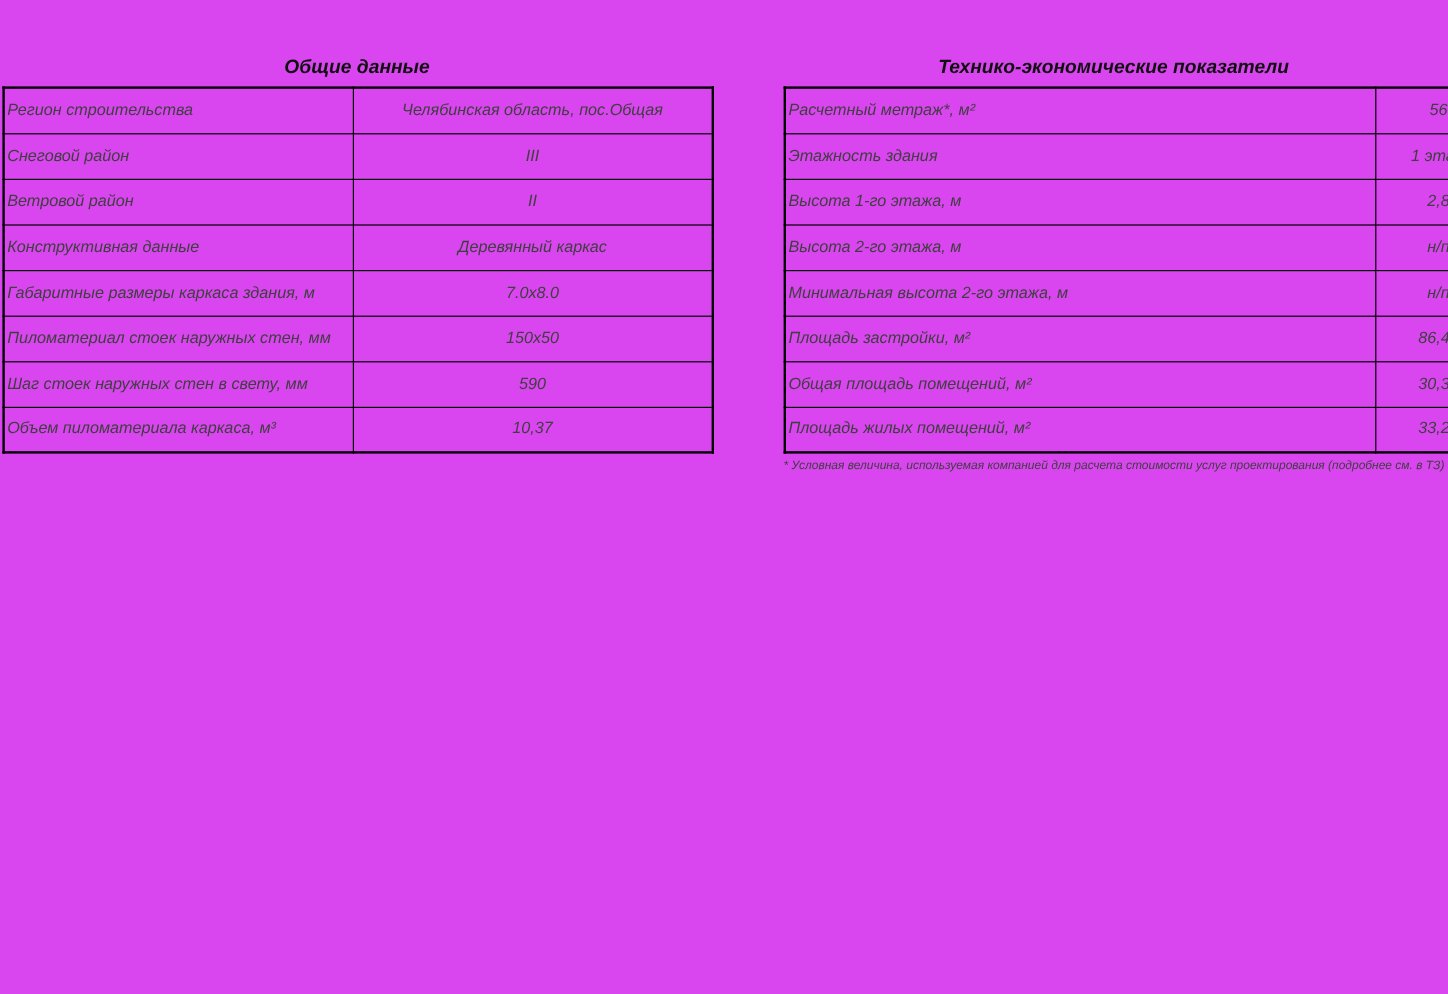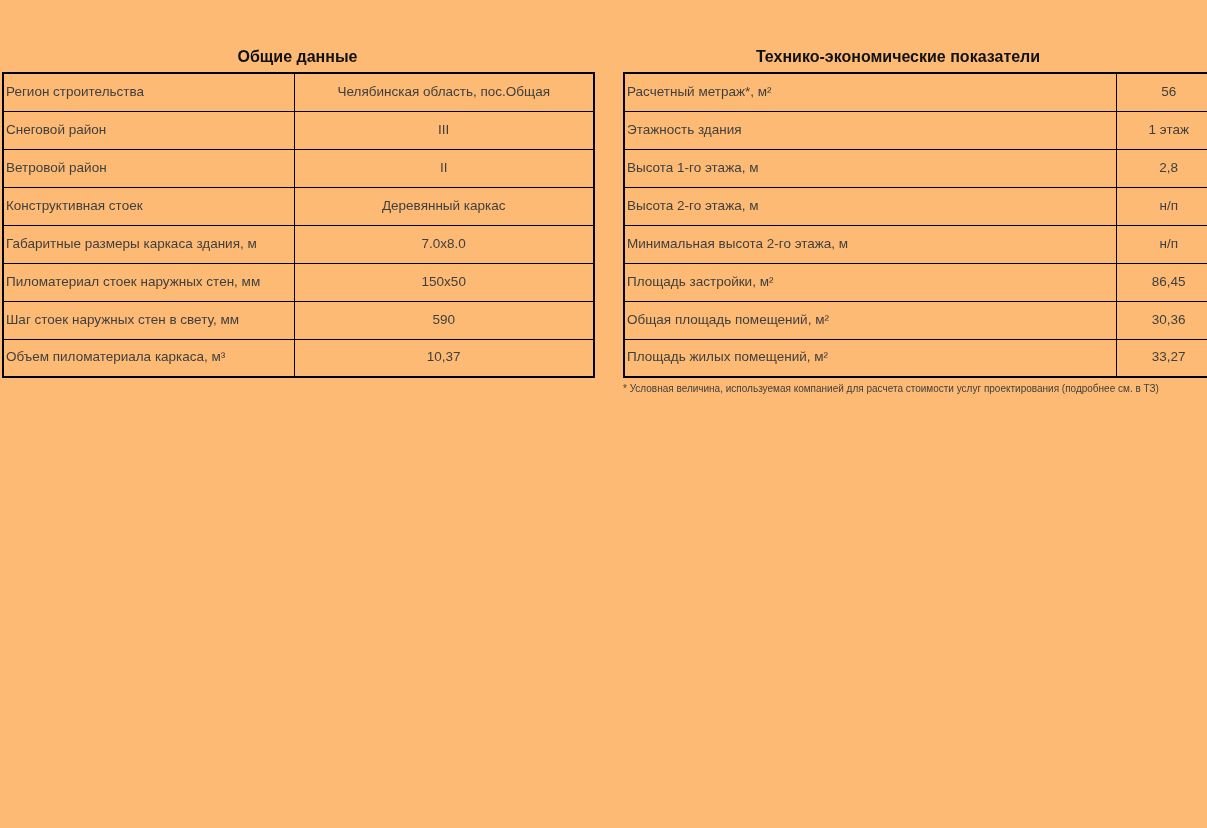--- a/index.html
+++ b/index.html
@@ -6,26 +6,27 @@
   html, body {
     margin: 0;
     padding: 0;
     background: #ffffff;
     font-family: "Liberation Sans", sans-serif;
   }
   .canvas {
     position: relative;
     width: 1207px;
     height: 828px;
-    background: #fdba74;
+    background: #d946ef;
     overflow: hidden;
+    font-style: italic;
   }
   .tbl-block { position: absolute; top: 48px; }
   .tbl-block.left  { left: 2px;   width: 591px; }
-  .tbl-block.right { left: 575px; width: 598px; padding-left: 48px; }
+  .tbl-block.right { left: 605px; width: 598px; padding-left: 48px; }
   .tbl-title {
     margin: 0 0 6px 0;
     height: 18px;
     text-align: center;
     font-size: 16px;
     font-weight: bold;
     color: #111111;
     line-height: 18px;
   }
   table.spec {
@@ -77,21 +78,21 @@
           </tr>
           <tr>
             <td class="label-cell">Снеговой район</td>
             <td class="value-cell">III</td>
           </tr>
           <tr>
             <td class="label-cell">Ветровой район</td>
             <td class="value-cell">II</td>
           </tr>
           <tr>
-            <td class="label-cell">Конструктивная стоек</td>
+            <td class="label-cell">Конструктивная данные</td>
             <td class="value-cell">Деревянный каркас</td>
           </tr>
           <tr>
             <td class="label-cell">Габаритные размеры каркаса здания, м</td>
             <td class="value-cell">7.0x8.0</td>
           </tr>
           <tr>
             <td class="label-cell">Пиломатериал стоек наружных стен, мм</td>
             <td class="value-cell">150x50</td>
           </tr>

